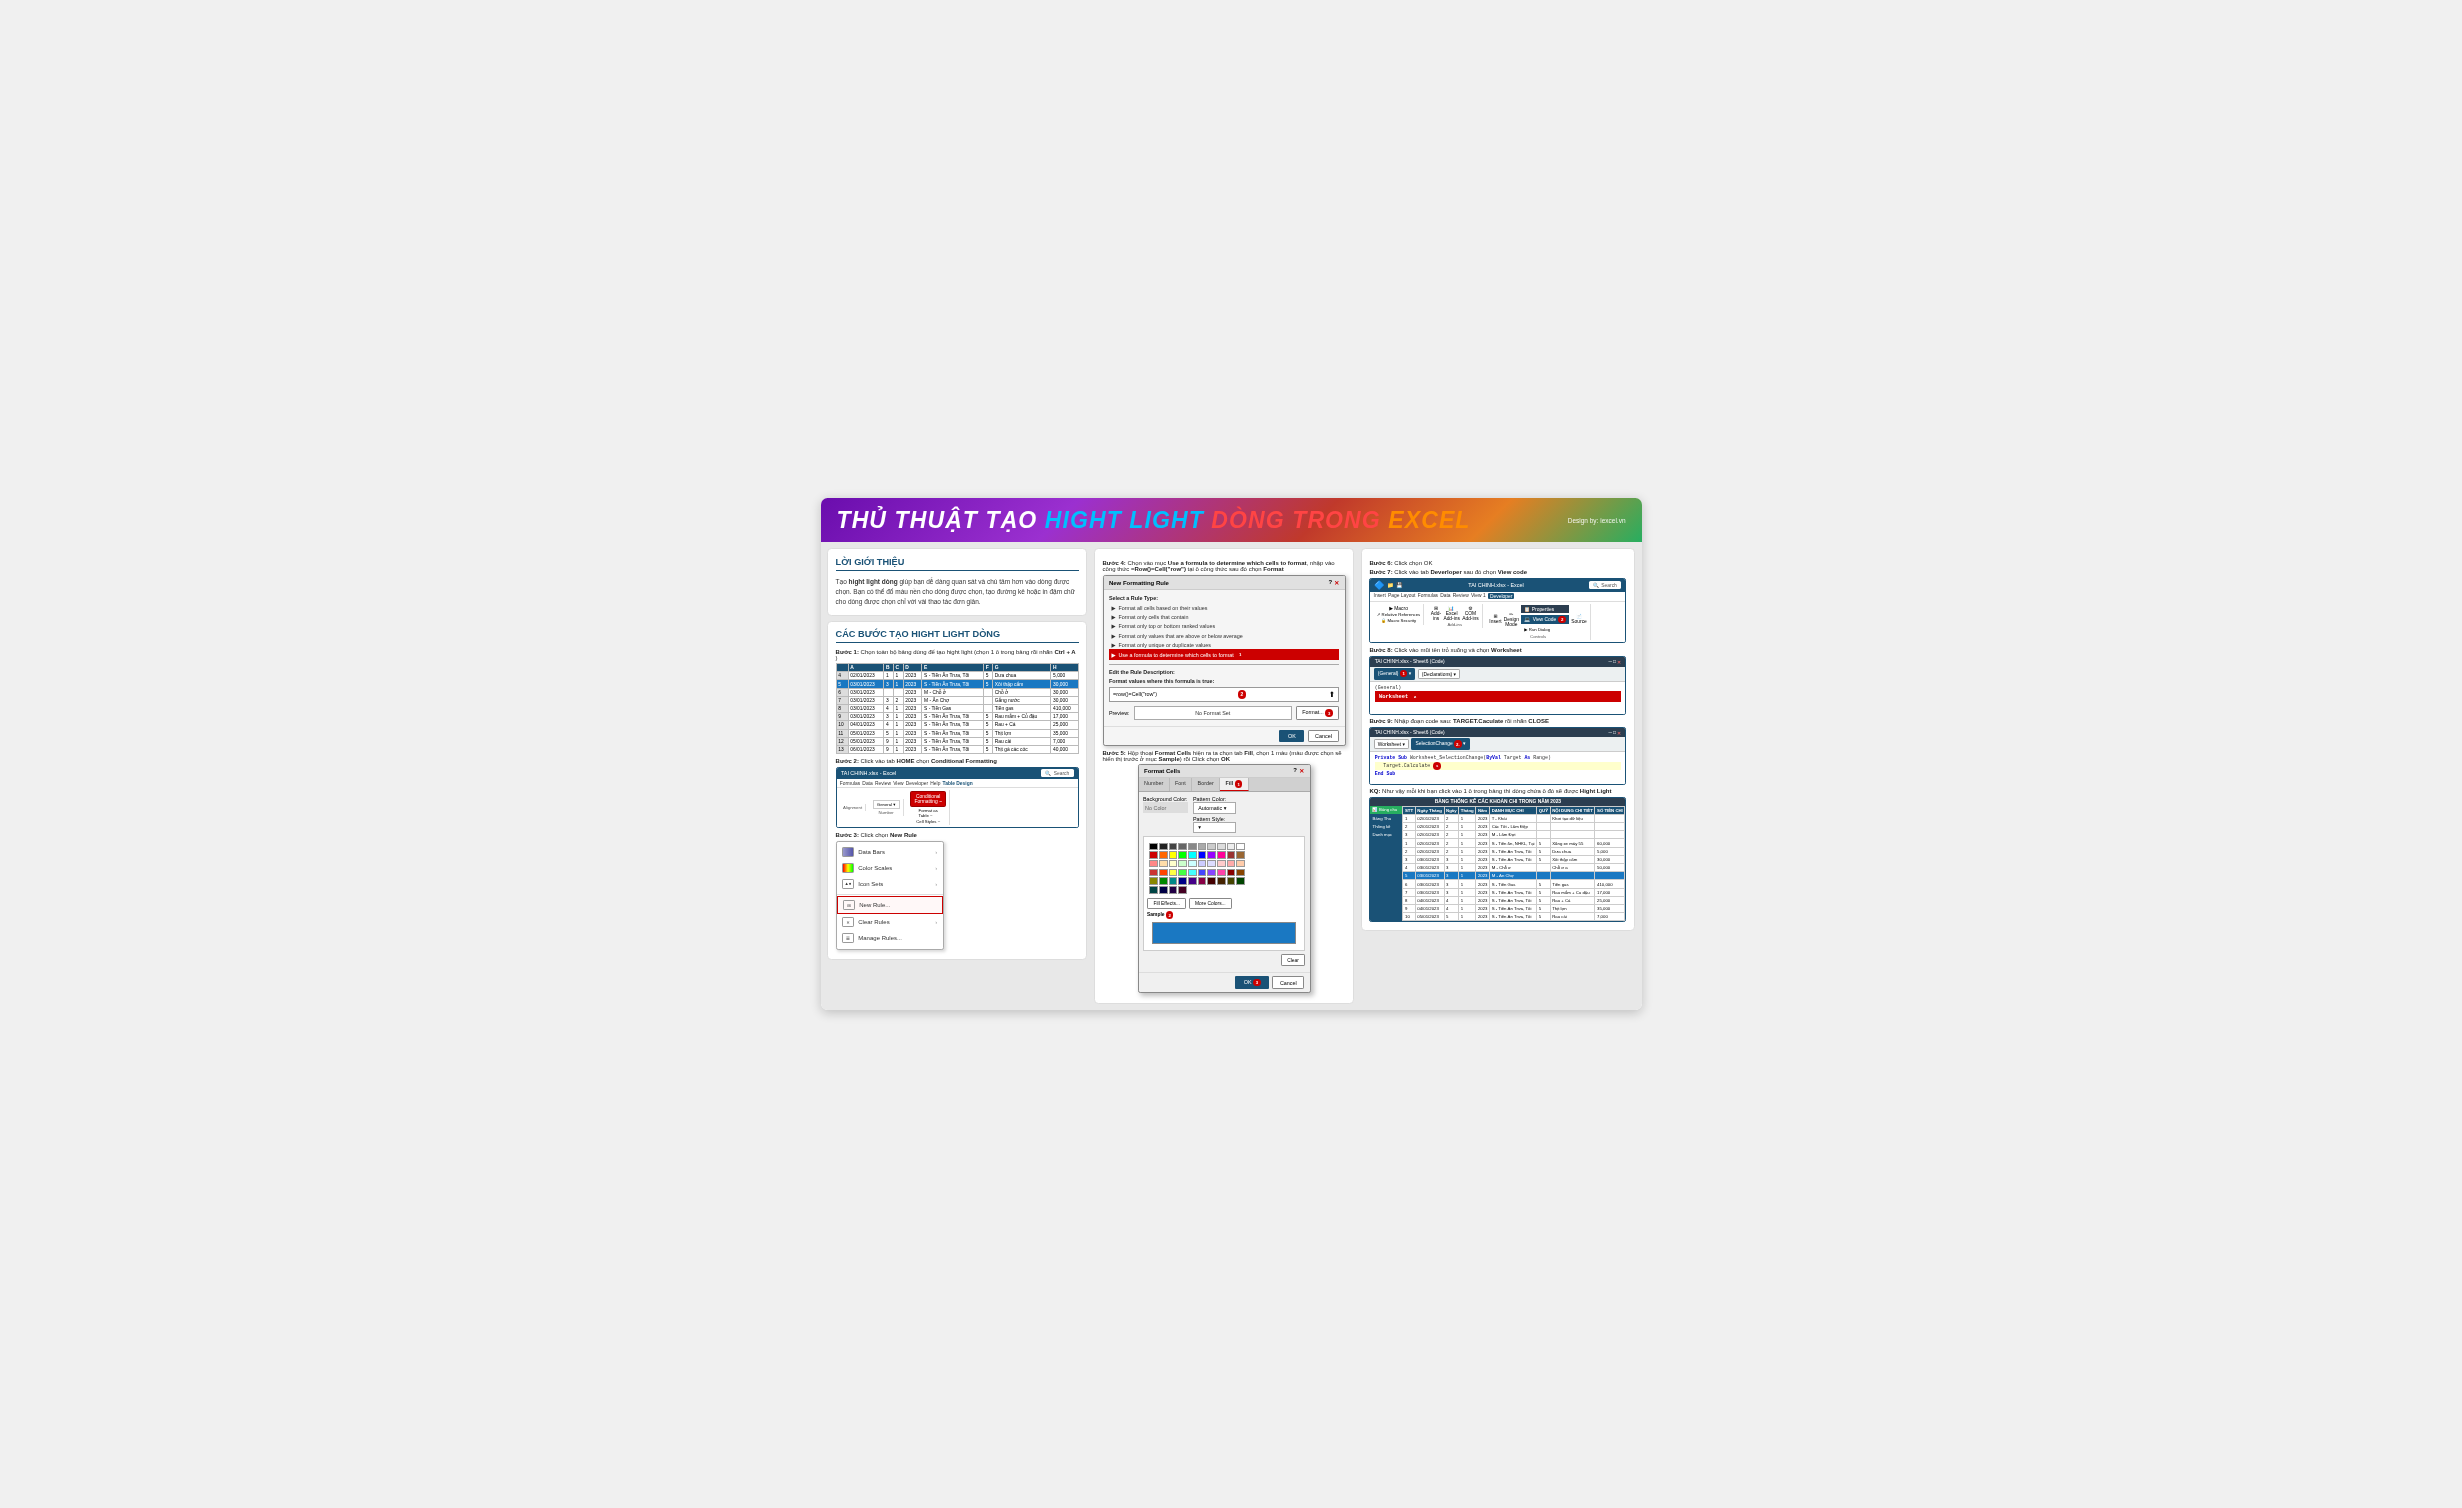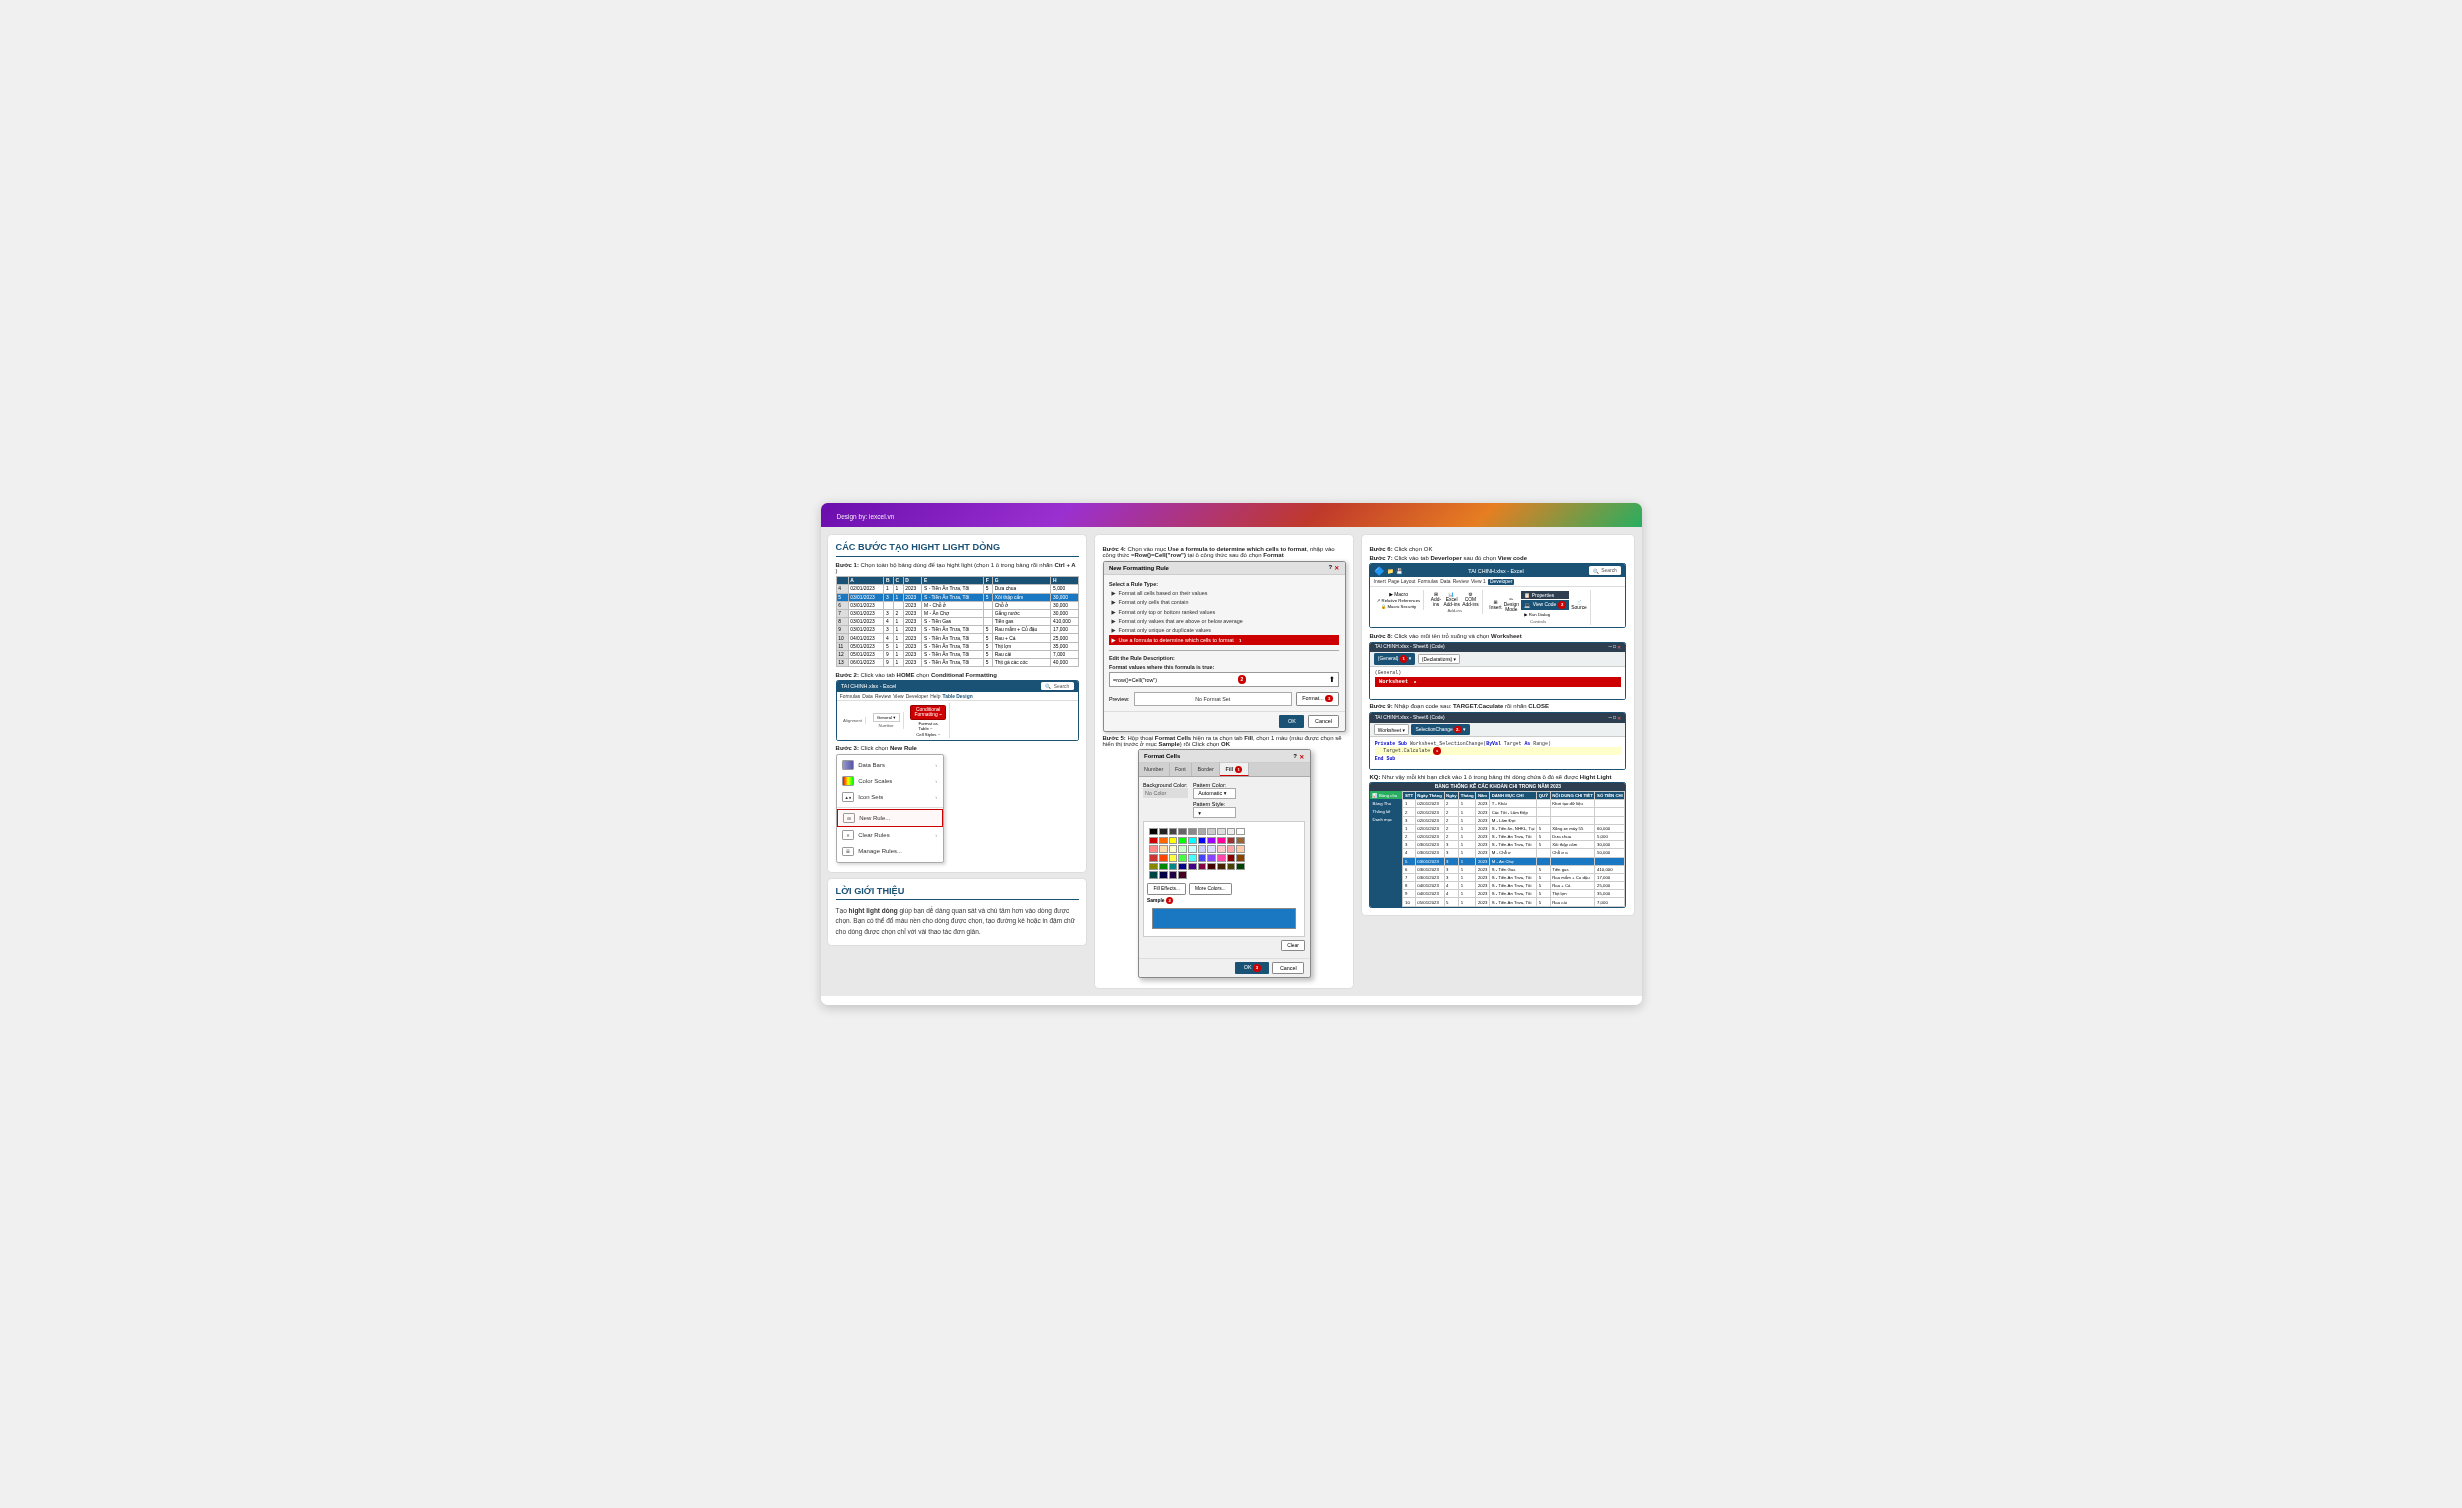--- a/index.html
+++ b/index.html
@@ -448,26 +448,42 @@
       font-size: 4.3px;
       font-weight: bold;
     }
   </style>
 </head>
 <body>
 
 <div class="page">
 
   <div class="header">
+    <div class="header-title">
+      <span class="white">THỦ THUẬT TẠO</span>
+      <span> </span>
+      <span class="blue">HIGHT LIGHT</span>
+      <span> </span>
+      <span class="red">DÒNG TRONG</span>
+      <span> </span>
+      <span class="orange">EXCEL</span>
+    </div>
     <div class="header-design">Design by: iexcel.vn</div>
   </div>
 
   <div class="main-content">
 
     <div class="col-left">
+
+      <div class="section-box">
+        <div class="section-title">LỜI GIỚI THIỆU</div>
+        <p class="intro-text">
+          Tạo <strong>hight light dòng</strong> giúp bạn dễ dàng quan sát và chú tâm hơn vào dòng được chọn. Bạn có thể đổ màu nền cho dòng được chọn, tạo đường kẻ hoặc in đậm chữ cho dòng được chọn chỉ với vài thao tác đơn giản.
+        </p>
+      </div>
 
       <div class="section-box">
         <div class="section-title">CÁC BƯỚC TẠO HIGHT LIGHT DÒNG</div>
 
         <p class="step-text">
           <strong>Bước 1:</strong> Chọn toàn bộ bảng dùng để tạo hight light (chọn 1 ô trong bảng rồi nhấn <strong>Ctrl + A</strong> )
         </p>
 
         <table class="excel-table">
           <tbody>
@@ -661,27 +677,20 @@
             <div class="icon-box">✕</div>
             <span>Clear Rules</span>
             <span class="dropdown-arrow">›</span>
           </div>
           <div class="dropdown-item">
             <div class="icon-box">☰</div>
             <span>Manage Rules...</span>
           </div>
         </div>
       </div>
-
-      <div class="section-box">
-        <div class="section-title">LỜI GIỚI THIỆU</div>
-        <p class="intro-text">
-          Tạo <strong>hight light dòng</strong> giúp bạn dễ dàng quan sát và chú tâm hơn vào dòng được chọn. Bạn có thể đổ màu nền cho dòng được chọn, tạo đường kẻ hoặc in đậm chữ cho dòng được chọn chỉ với vài thao tác đơn giản.
-        </p>
-      </div>
     </div>
 
     <div class="col-mid">
       <div class="section-box">
         <p class="step-text">
           <strong>Bước 4:</strong> Chọn vào mục <strong>Use a formula to determine which cells to format</strong>, nhập vào công thức <strong>=Row()=Cell("row")</strong> tại ô công thức sau đó chọn <strong>Format</strong>
         </p>
 
         <div class="dialog-box">
           <div class="dialog-title">

